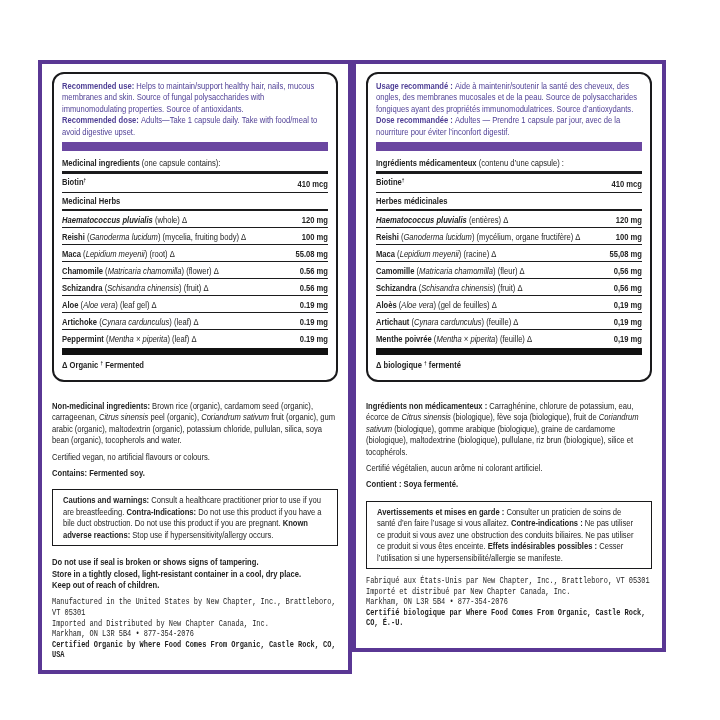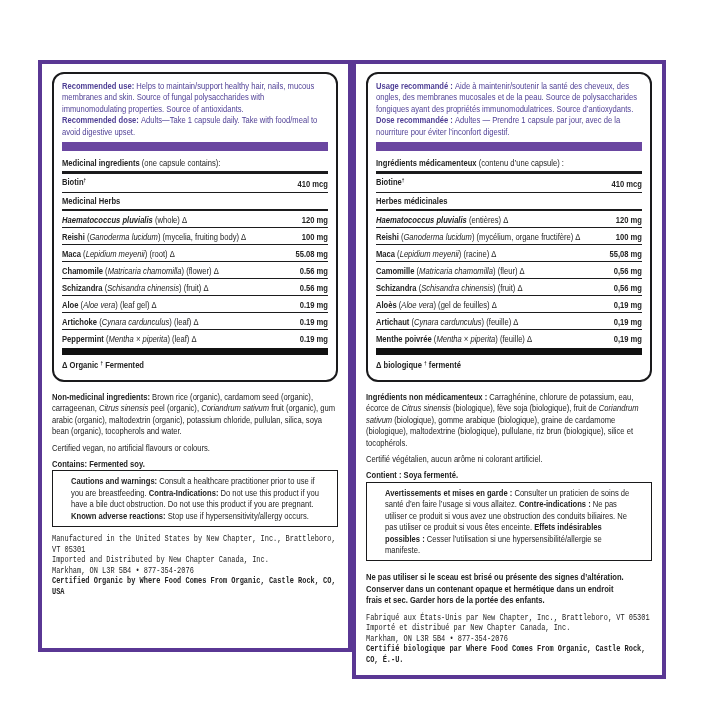--- a/index.html
+++ b/index.html
@@ -27,21 +27,21 @@
 
   
   .cz{width:125%;transform:scaleX(0.8);transform-origin:0 0;}
 
   .b{font-weight:bold;}
   .i{font-style:italic;}
   .sup{font-size:62%;position:relative;top:-0.45em;}
 
   .intro-box{
     border:2px solid #1a1a1c;border-radius:12px;
-    padding:6px 8px 7px;margin-bottom:9px;
+    padding:6px 8px 7px;margin-bottom:18px;
   }
   .intro p{
     margin:0;font-size:9.5px;line-height:11.4px;
     color:var(--ink-purple);letter-spacing:0;
   }
   .pbar{height:9px;background:var(--purple-bar);margin:5px 0 4px;}
 
   .theader{font-size:9.5px;line-height:11px;padding:2px 0 3px;}
   .rule{width:100%;}
   .rule.thin{height:1px;background:var(--rule);}
@@ -51,21 +51,21 @@
     padding:2.5px 0;font-size:9.5px;line-height:11px;min-height:15px;
   }
   .tname{text-align:left;padding-right:6px;}
   .tval{font-weight:bold;white-space:nowrap;margin-left:auto;}
   .mega{height:7px;background:#111;margin-top:2px;}
   .legend{font-size:9.5px;line-height:11px;padding:4px 0 1px;}
 
   .p{font-size:9.5px;line-height:11.4px;margin:6px 0 0;}
   .p.tight{margin-top:5px;}
   .cautions-box{
-    border:1.5px solid #1a1a1c;padding:4px 18px 5px;margin-top:1px;
+    border:1.5px solid #1a1a1c;padding:4px 10px 5px;margin-top:11px;
   }
   .cautions-box .p{margin:0;}
   .storage{margin-top:10px;font-weight:bold;}
   .storage .line{font-size:9.5px;line-height:11.4px;}
   .footer{margin-top:7px;font-family:Liberation Mono, monospace;}
   .footer .line{font-size:8.7px;line-height:10.6px;letter-spacing:0;}
   .footer .line.b{font-weight:bold;}
 </style>
 </head>
 <body>
@@ -132,20 +132,25 @@
       </div>
     <div class="mega"></div>
     <div class="legend cz"><span class="b">Δ Organic</span><span>   </span><span class="b sup">†</span><span class="b"> Fermented</span></div>
   </div>
   <p class="p cz"><span class="b">Non-medicinal ingredients: </span><span>Brown rice (organic), cardamom seed (organic), carrageenan, </span><span class="i">Citrus sinensis</span><span> peel (organic), </span><span class="i">Coriandrum sativum</span><span> fruit (organic), gum arabic (organic), maltodextrin (organic), potassium chloride, pullulan, silica, soya bean (organic), tocopherols and water.</span></p>
   <p class="p tight cz">Certified vegan, no artificial flavours or colours.</p>
   <p class="p tight cz"><span class="b">Contains: Fermented soy.</span></p>
   <div class="cautions-box">
     <p class="p cz"><span class="b">Cautions and warnings: </span><span>Consult a healthcare practitioner prior to use if you are breastfeeding. </span><span class="b">Contra-Indications: </span><span>Do not use this product if you have a bile duct obstruction. Do not use this product if you are pregnant. </span><span class="b">Known adverse reactions: </span><span>Stop use if hypersensitivity/allergy occurs.</span></p>
   </div>
+  <div class="storage">
+      <div class="line cz">Do not use if seal is broken or shows signs of tampering.</div>
+      <div class="line cz">Store in a tightly closed, light-resistant container in a cool, dry place.</div>
+      <div class="line cz">Keep out of reach of children.</div>
+    </div>
   <div class="footer">
       <div class="line cz">Manufactured in the United States by New Chapter, Inc., Brattleboro, VT 05301</div>
       <div class="line cz">Imported and Distributed by New Chapter Canada, Inc.</div>
       <div class="line cz">Markham, ON  L3R 5B4 • 877-354-2076</div>
       <div class="line cz b">Certified Organic by Where Food Comes From Organic, Castle Rock, CO, USA</div>
     </div>
 </div>
 
 <div class="panel right">
   <div class="intro-box">
@@ -209,24 +214,19 @@
       </div>
     <div class="mega"></div>
     <div class="legend cz"><span class="b">Δ biologique</span><span>   </span><span class="b sup">†</span><span class="b"> fermenté</span></div>
   </div>
   <p class="p cz"><span class="b">Ingrédients non médicamenteux : </span><span>Carraghénine, chlorure de potassium, eau, écorce de </span><span class="i">Citrus sinensis</span><span> (biologique), fève soja (biologique), fruit de </span><span class="i">Coriandrum sativum</span><span> (biologique), gomme arabique (biologique), graine de cardamome (biologique), maltodextrine (biologique), pullulane, riz brun (biologique), silice et tocophérols.</span></p>
   <p class="p tight cz">Certifié végétalien, aucun arôme ni colorant artificiel.</p>
   <p class="p tight cz"><span class="b">Contient : Soya fermenté.</span></p>
   <div class="cautions-box">
     <p class="p cz"><span class="b">Avertissements et mises en garde : </span><span>Consulter un praticien de soins de santé d’en faire l’usage si vous allaitez. </span><span class="b">Contre-indications : </span><span>Ne pas utiliser ce produit si vous avez une obstruction des conduits biliaires. Ne pas utiliser ce produit si vous êtes enceinte. </span><span class="b">Effets indésirables possibles : </span><span>Cesser l’utilisation si une hypersensibilité/allergie se manifeste.</span></p>
   </div>
-  <div class="storage">
-      <div class="line cz">Ne pas utiliser si le sceau est brisé ou présente des signes d’altération.</div>
-      <div class="line cz">Conserver dans un contenant opaque et hermétique dans un endroit</div>
-      <div class="line cz">frais et sec. Garder hors de la portée des enfants.</div>
-    </div>
   <div class="footer">
       <div class="line cz">Fabriqué aux États-Unis par New Chapter, Inc., Brattleboro, VT 05301</div>
       <div class="line cz">Importé et distribué par New Chapter Canada, Inc.</div>
       <div class="line cz">Markham, ON  L3R 5B4 • 877-354-2076</div>
       <div class="line cz b">Certifié biologique par Where Food Comes From Organic, Castle Rock, CO, É.-U.</div>
     </div>
 </div>
 
 </body></html>

